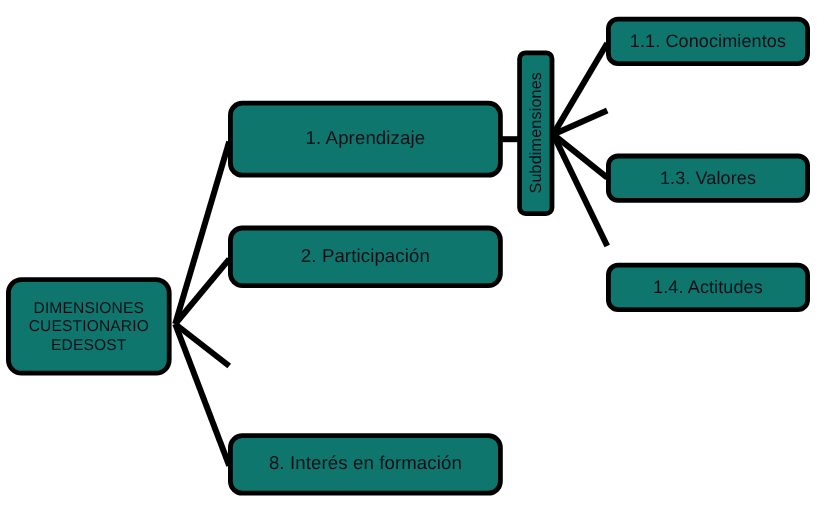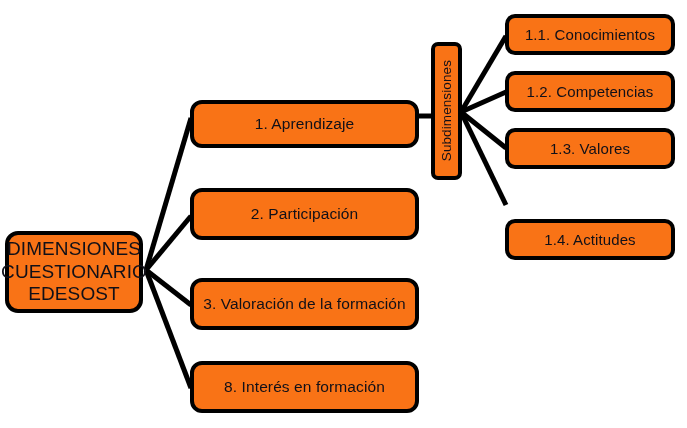--- a/index.html
+++ b/index.html
@@ -22,21 +22,21 @@
     position: absolute;
     left: 0;
     top: 0;
     width: 687px;
     height: 428px;
     pointer-events: none;
   }
   .node {
     position: absolute;
     box-sizing: border-box;
-    background: #f97316;
+    background: #0f766e;
     border: 4px solid #000000;
     border-radius: 11px;
     display: flex;
     align-items: center;
     justify-content: center;
     text-align: center;
     color: #111018;
     z-index: 2;
   }
   .node-label {
@@ -46,31 +46,31 @@
     letter-spacing: .1px;
   }
 
   
   #node-root {
     left: 5px;
     top: 231px;
     width: 138px;
     height: 82px;
     border-radius: 13px;
-    font-size: 19px;
+    font-size: 13px;
   }
 
   
   .dimension-node {
     left: 190px;
     width: 229px;
     font-size: 15.5px;
     border-radius: 12px;
   }
-  #node-dim-1 { top: 100px;  height: 48px; }
+  #node-dim-1 { top: 84px;  height: 64px; }
   #node-dim-2 { top: 188px; height: 52px; align-items: center; }
   #node-dim-3 { top: 278px; height: 52px; }
   #node-dim-4 { top: 361px; height: 52px; }
 
   
   #node-subdimensiones {
     left: 431px;
     top: 42px;
     width: 31px;
     height: 138px;
@@ -124,37 +124,31 @@
 CUESTIONARIO
 EDESOST</span>
   </div>
 
   <div class="node dimension-node" id="node-dim-1">
     <span class="node-label">1. Aprendizaje</span>
   </div>
   <div class="node dimension-node" id="node-dim-2">
     <span class="node-label">2. Participación</span>
   </div>
-  <div class="node dimension-node" id="node-dim-3">
-    <span class="node-label">3. Valoración de la formación</span>
-  </div>
   <div class="node dimension-node" id="node-dim-4">
     <span class="node-label">8. Interés en formación</span>
   </div>
 
   <div class="node" id="node-subdimensiones">
     <span class="node-label">Subdimensiones</span>
   </div>
 
   <div class="node subdimension-node" id="node-sub-1">
     <span class="node-label">1.1. Conocimientos</span>
   </div>
-  <div class="node subdimension-node" id="node-sub-2">
-    <span class="node-label">1.2. Competencias</span>
-  </div>
   <div class="node subdimension-node" id="node-sub-3">
     <span class="node-label">1.3. Valores</span>
   </div>
   <div class="node subdimension-node" id="node-sub-4">
     <span class="node-label">1.4. Actitudes</span>
   </div>
 
 </div>
 
 </body></html>

